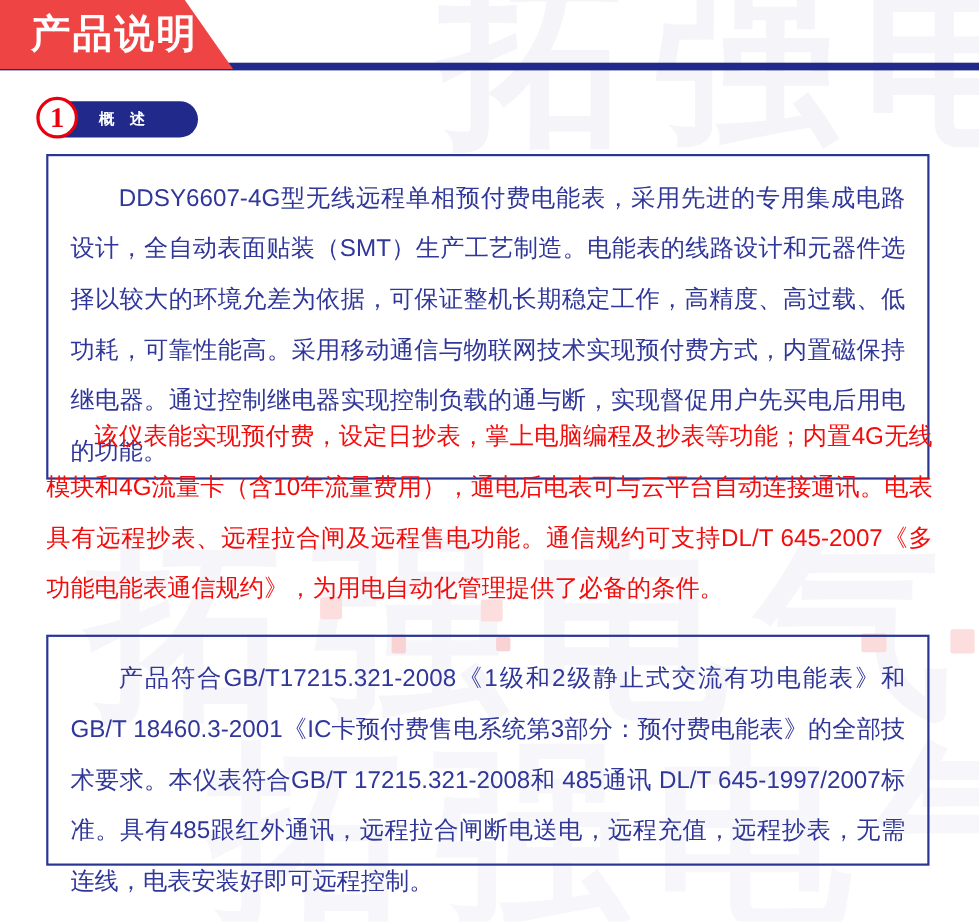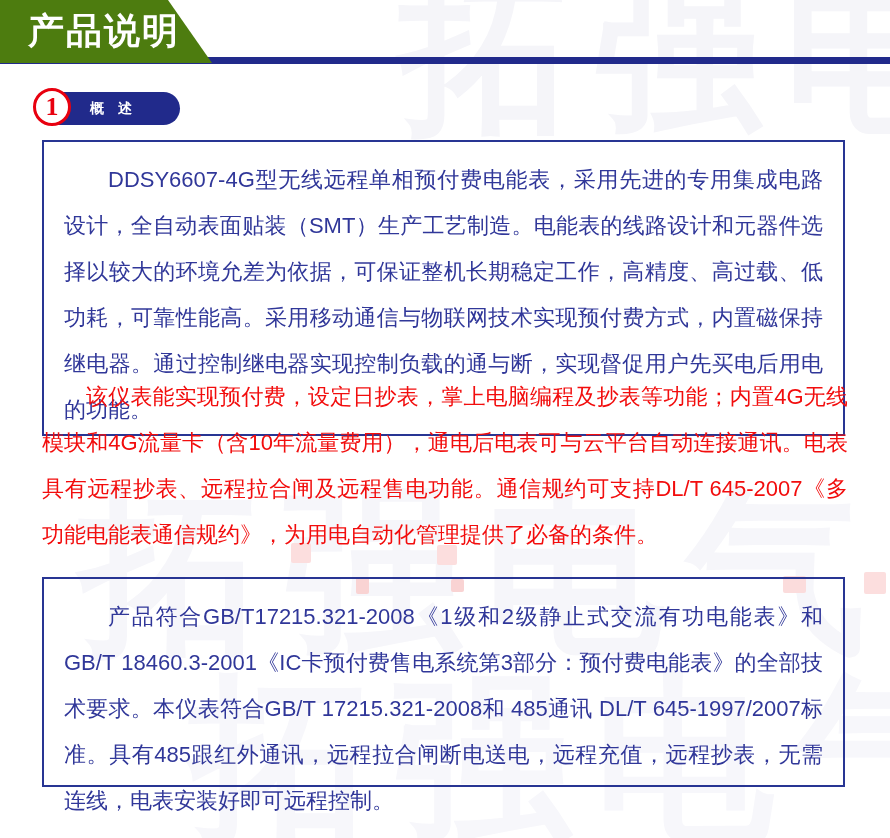--- a/index.html
+++ b/index.html
@@ -27,21 +27,21 @@
   .frag-a{left:291px;top:543px;width:20px;height:20px;background:#fcdede;}
   .frag-b{left:437px;top:545px;width:20px;height:20px;background:#fcdede;}
   .frag-c{left:356px;top:577px;width:13px;height:17px;background:#f9d3d3;}
   .frag-d{left:451px;top:579px;width:13px;height:13px;background:#f9d3d3;}
   .frag-e{left:783px;top:576px;width:23px;height:17px;background:#fbdcdc;}
   .frag-f{left:864px;top:572px;width:22px;height:22px;background:#fcdede;}
   
   .header-flag{
     position:absolute;left:0;top:0;
     width:212px;height:63px;
-    background:#4d7c0f;
+    background:#ef4444;
     clip-path:polygon(0 0,168px 0,212px 100%,0 100%);
     z-index:2;
   }
   .header-flag h1{
     margin:0;
     padding:10px 0 0 28px;
     font-size:36px;
     line-height:42px;
     font-weight:bold;
     color:#ffffff;

